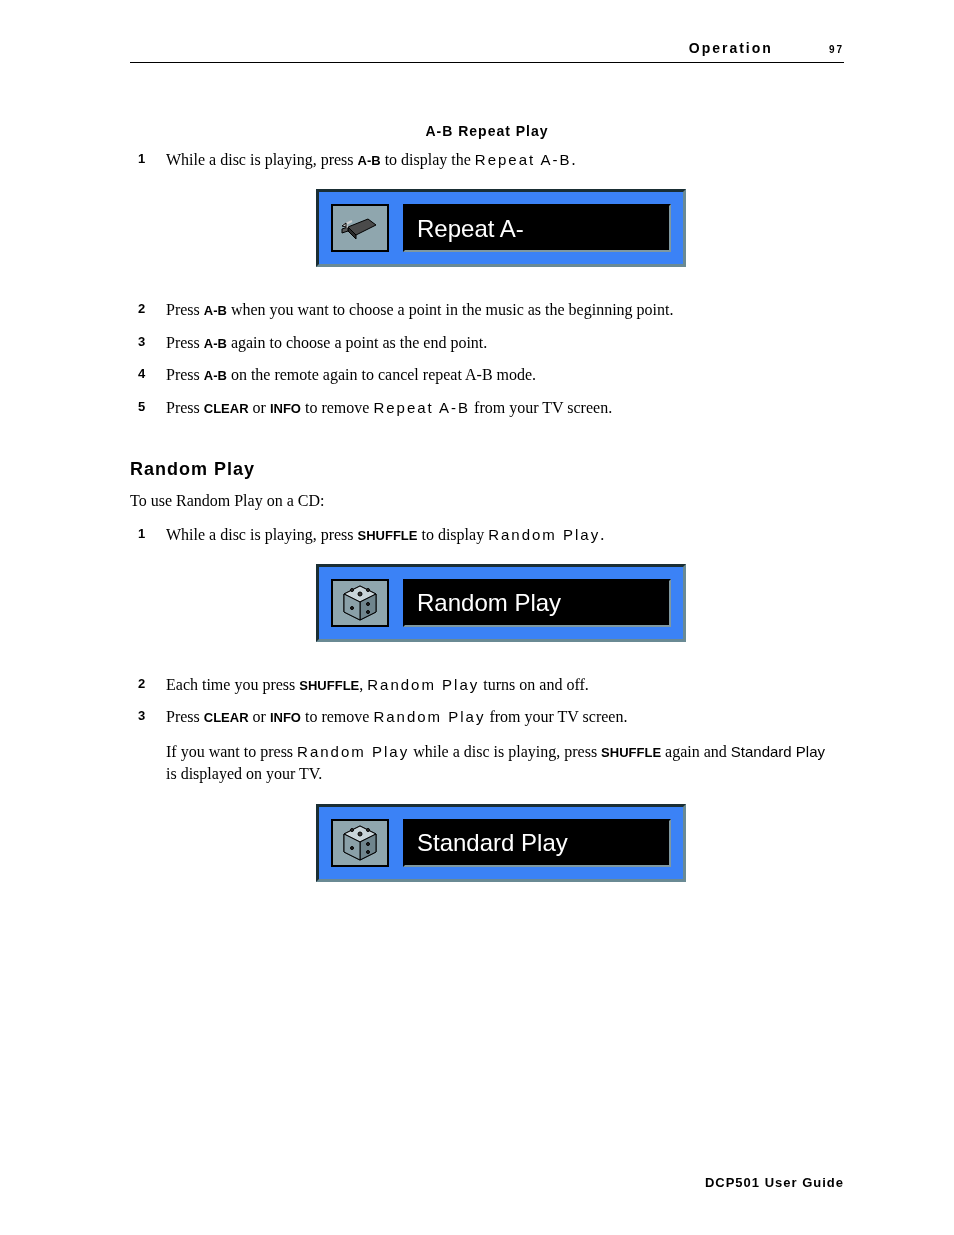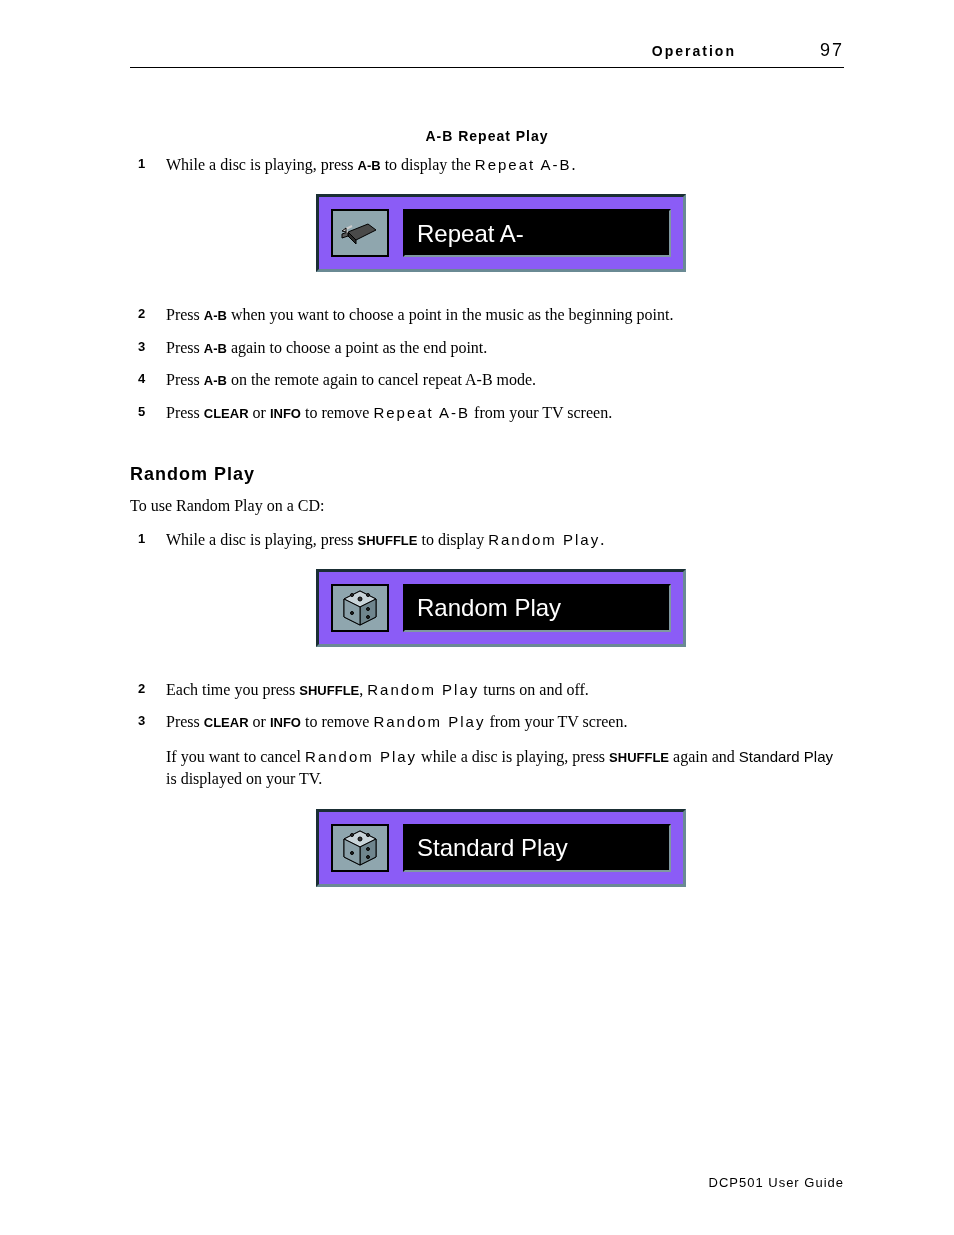--- a/index.html
+++ b/index.html
@@ -26,24 +26,24 @@
     padding-bottom: 6px;
     margin-bottom: 60px;
     font-family: Arial, Helvetica, sans-serif;
   }
   .header .chap {
     font-weight: bold;
     letter-spacing: 2px;
     font-size: 14px;
   }
   .header .page-num {
-    font-weight: normal;
+    font-weight: bold;
     letter-spacing: 2px;
-    font-size: 18px;
-    margin-left: 84px;
+    font-size: 10px;
+    margin-left: 56px;
   }
   .sub-heading {
     font-family: Arial, Helvetica, sans-serif;
     font-weight: bold;
     letter-spacing: 1px;
     font-size: 14px;
     margin: 0 0 8px 0;
     text-align: center;
   }
   .section-heading {
@@ -97,21 +97,21 @@
     font-size: 15px;
   }
   .osd-label-nospace {
     font-family: Arial, Helvetica, sans-serif;
     font-size: 15px;
   }
   
   .osd {
     width: 370px;
     margin: 18px auto 22px auto;
-    background: #8b5cf6;
+    background: #3b82f6;
     border-top: 3px solid #1a2e34;
     border-left: 3px solid #1a2e34;
     border-right: 3px solid #6a8a94;
     border-bottom: 3px solid #6a8a94;
     display: flex;
     align-items: center;
     padding: 12px;
     box-sizing: border-box;
   }
   .osd .icon-box {
@@ -143,21 +143,21 @@
   .osd .text-box span {
     color: #fff;
     font-family: Arial, Helvetica, sans-serif;
     font-size: 24px;
   }
   .footer {
     position: absolute;
     right: 110px;
     bottom: 45px;
     font-family: Arial, Helvetica, sans-serif;
-    font-weight: normal;
+    font-weight: bold;
     letter-spacing: 1px;
     font-size: 13px;
   }
 </style>
 </head>
 <body>
 
 <div class="page">
 
   <div class="header">
@@ -251,21 +251,21 @@
       <div class="step-body">
         <span>Each time you press </span><span class="btn">SHUFFLE</span><span>, </span><span class="osd-label">Random Play</span><span> turns on and off.</span>
       </div>
     </li>
     <li>
       <div class="step-body">
         <p>
           <span>Press </span><span class="btn">CLEAR</span><span> or </span><span class="btn">INFO</span><span> to remove </span><span class="osd-label">Random Play</span><span> from your TV screen.</span>
         </p>
         <p>
-          <span>If you want to cancel </span><span class="osd-label">Random Play</span><span> while a disc is playing, press </span><span class="btn">SHUFFLE</span><span> again and </span><span class="osd-label-nospace">Standard Play</span><span> is displayed on your TV.</span>
+          <span>If you want to press </span><span class="osd-label">Random Play</span><span> while a disc is playing, press </span><span class="btn">SHUFFLE</span><span> again and </span><span class="osd-label-nospace">Standard Play</span><span> is displayed on your TV.</span>
         </p>
 
         <div class="osd">
           <div class="icon-box">
             <svg width="40" height="38" viewBox="0 0 40 38">
               <g stroke="#000" stroke-width="1">
                 <polygon points="20,2 36,10 36,28 20,36 4,28 4,10" fill="#9aafb6"></polygon>
                 <polygon points="20,2 36,10 20,18 4,10" fill="#c8d4d9"></polygon>
                 <polygon points="20,18 36,10 36,28 20,36" fill="#6f858d"></polygon>
                 <polygon points="20,18 4,10 4,28 20,36" fill="#8aa0a8"></polygon>

